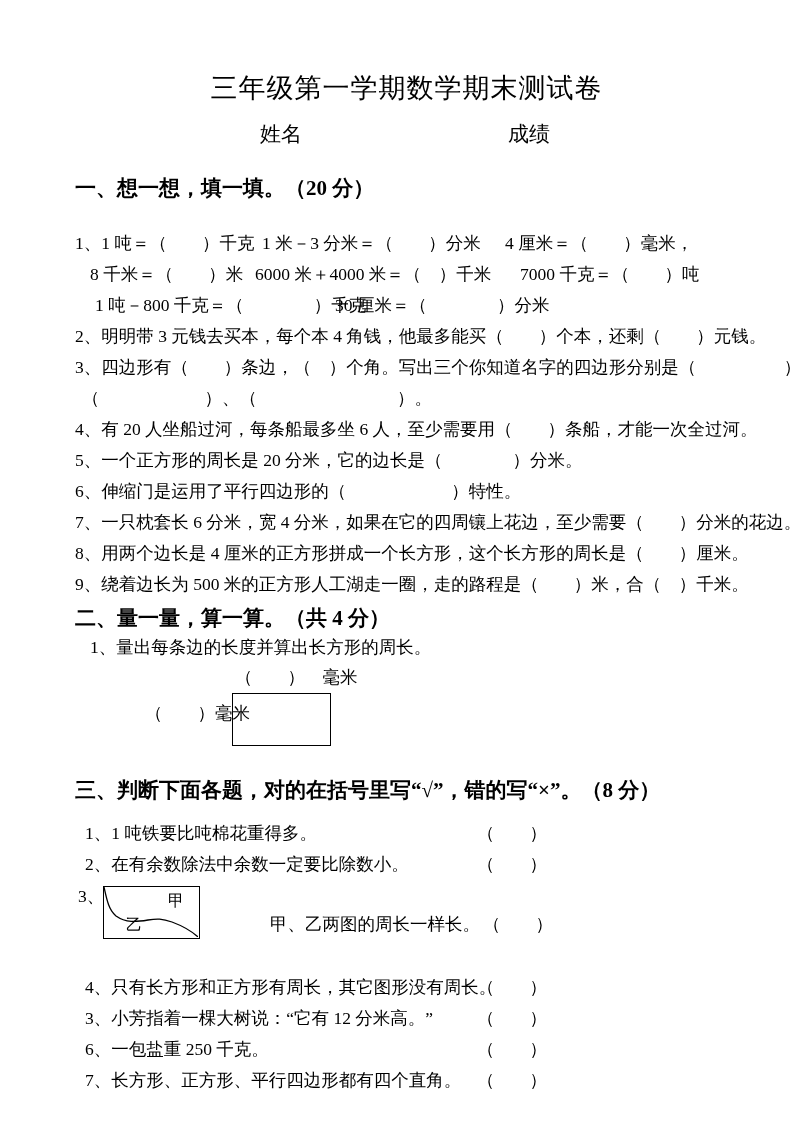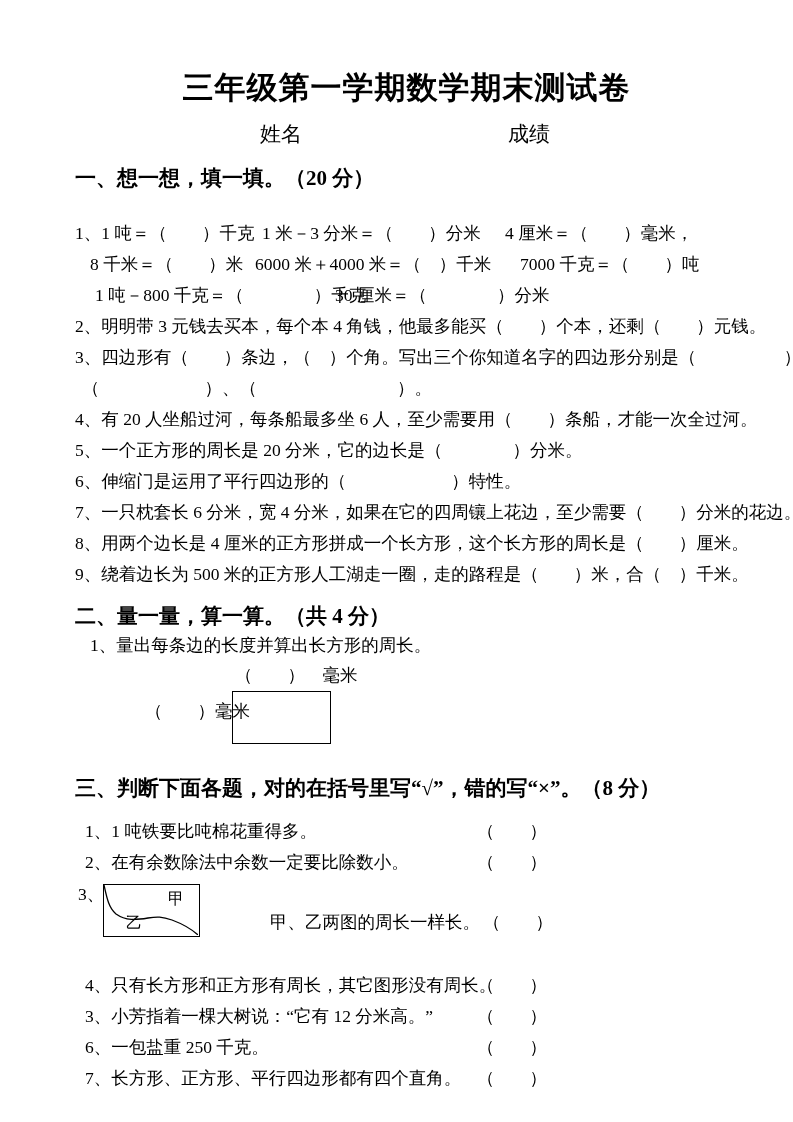--- a/index.html
+++ b/index.html
@@ -10,48 +10,48 @@
     height: 1122px;
     margin: 0 auto;
     background: #ffffff;
     color: #000000;
     font-family: "Liberation Serif", "DejaVu Serif", serif;
     padding: 68px 55px 0 75px;
     overflow: hidden;
   }
   .title {
     text-align: center;
-    font-size: 31px;
-    font-weight: bold;
+    font-size: 27px;
+    font-weight: normal;
     line-height: 40px;
     letter-spacing: 1px;
   }
   .name-row {
     position: relative;
     height: 26px;
     margin-top: 12px;
     font-size: 21px;
   }
   .name-row span { position: absolute; top: 0; white-space: nowrap; }
   .sec-header {
     font-size: 21px;
     font-weight: bold;
     line-height: 28px;
     white-space: nowrap;
   }
-  .sec1-header { margin-top: 18px; }
+  .sec1-header { margin-top: 28px; }
   .line {
     position: relative;
     height: 31px;
     font-size: 17.5px;
     line-height: 24px;
   }
   .line .seg { position: absolute; top: 3px; white-space: nowrap; }
   .first-line { margin-top: 26px; }
-  .sec2-header { margin-top: 12px; }
+  .sec2-header { margin-top: 4px; }
   .diagram2 {
     position: relative;
     height: 113px;
     font-size: 17.5px;
   }
   .diagram2 .top-label { position: absolute; left: 160px; top: 2px; white-space: nowrap; }
   .diagram2 .left-label { position: absolute; left: 70px; top: 38px; white-space: nowrap; font-family: Liberation Mono, monospace; }
   .measure-rect {
     position: absolute;
     left: 157px;

